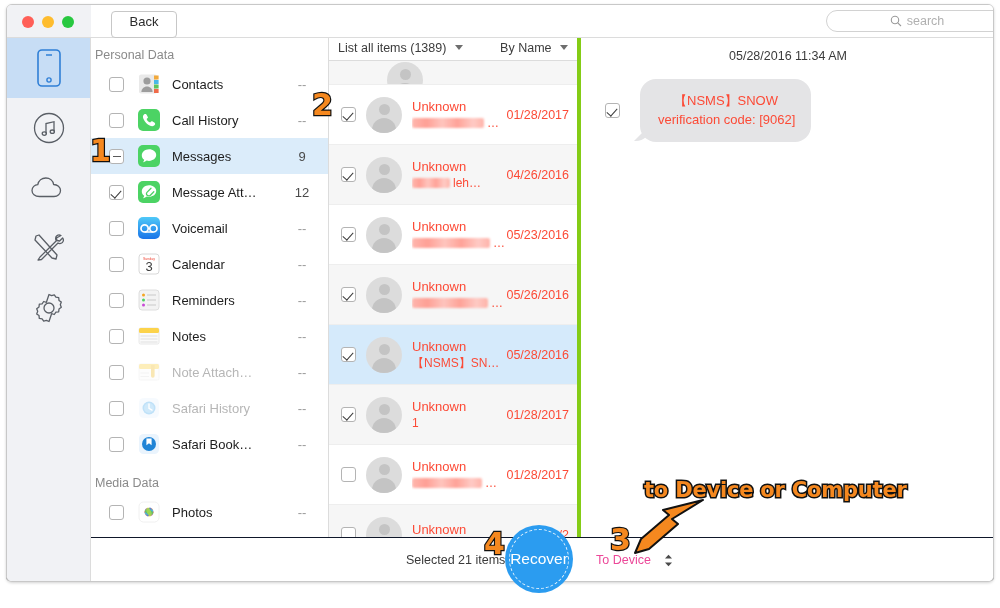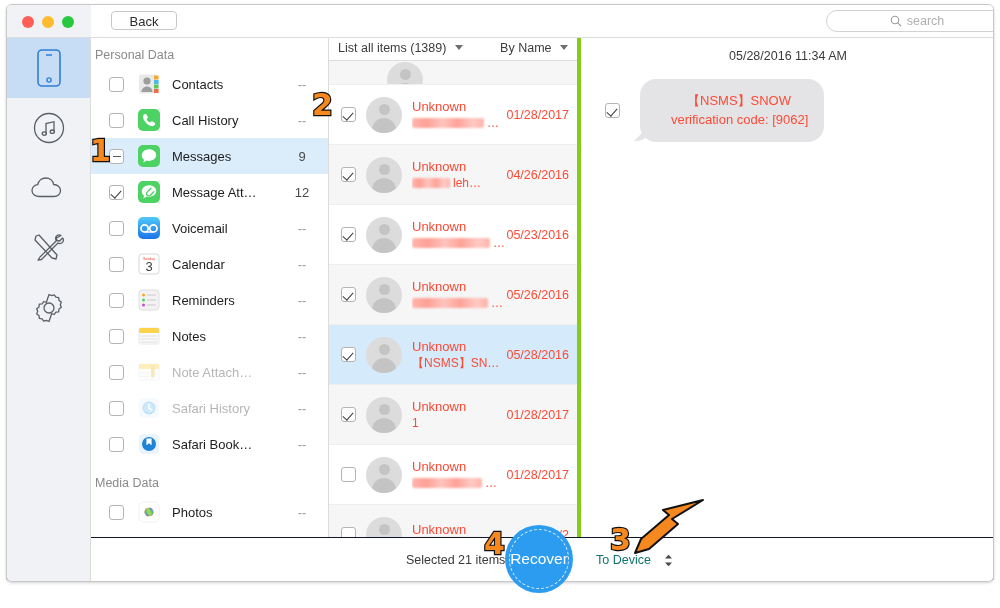--- a/index.html
+++ b/index.html
@@ -47,21 +47,21 @@
   .traffic.min    { left: 35px; background: #febc2e; }
   .traffic.max    { left: 55px; background: #28c840; }
 
   .titlebar-main {
     position: absolute; left: 84px; top: 0;
     width: 904px; height: 32px;
     background: #ffffff;
   }
   .back-btn {
     position: absolute; left: 20px; top: 6px;
-    width: 66px; height: 19px;
+    width: 66px; height: 27px;
     border: 1px solid #c7c7c7;
     border-radius: 4px;
     background: #ffffff;
     font-size: 13px;
     color: #2b2b2b;
     line-height: 19px;
     text-align: center;
     cursor: default;
   }
   .search-box {
@@ -277,21 +277,21 @@
     display: flex;
     align-items: center;
   }
   .bubble-row .cbox { margin-left: 24px; }
   .bubble {
     position: relative;
     margin-left: 20px;
     max-width: 220px;
     background: #e4e4e6;
     border-radius: 16px;
-    padding: 12px 16px 13px 31px;
+    padding: 12px 16px 13px 18px;
   }
   .bubble::after {
     content: "";
     position: absolute;
     left: -6px; bottom: 1px;
     width: 16px; height: 16px;
     background: #e4e4e6;
     border-bottom-right-radius: 14px;
     clip-path: polygon(100% 0, 100% 100%, 0 100%);
   }
@@ -310,21 +310,21 @@
     background: #ffffff;
     border-top: 1px solid #0f172a;
     padding-left: 32px;
   }
   .sel-text {
     position: absolute; left: 315px; top: 15px;
     font-size: 12.5px; color: #3a3a3a;
   }
   .todevice {
     position: absolute; left: 505px; top: 15px;
-    font-size: 12.5px; color: #0f766e;
+    font-size: 12.5px; color: #ec4899;
     display: flex; align-items: center; gap: 13px;
     cursor: default;
   }
   .updown { display: block; }
   .windowshadow {
     position: absolute; left: 6px; top: 577px;
     width: 988px; height: 4px;
     background: #b9b9b9;
     border-radius: 0 0 5px 5px;
   }
@@ -762,18 +762,19 @@
   </div>
 
   <div class="recover">
     <span>Recover</span>
   </div>
 
   <div class="anno anno-num" style="left:90px; top:136px;">1</div>
   <div class="anno anno-num" style="left:312px; top:90px;">2</div>
   <div class="anno anno-num" style="left:610px; top:525px;">3</div>
   <div class="anno anno-num" style="left:484px; top:529px;">4</div>
+  <div class="anno anno-text" style="left:644px; top:478px;">to Device or Computer</div>
 
   <svg class="anno-arrow" style="left:625px; top:497px;" width="110" height="60" viewBox="0 0 110 60">
     <path d="M78 3 L47 22 L53 27 L24 52 L10 56 L16 42 L44 18 L38 13 Z" fill="#f5881f" stroke="#111111" stroke-width="2" stroke-linejoin="round"></path>
   </svg>
 
 </div>
 
 </body></html>

